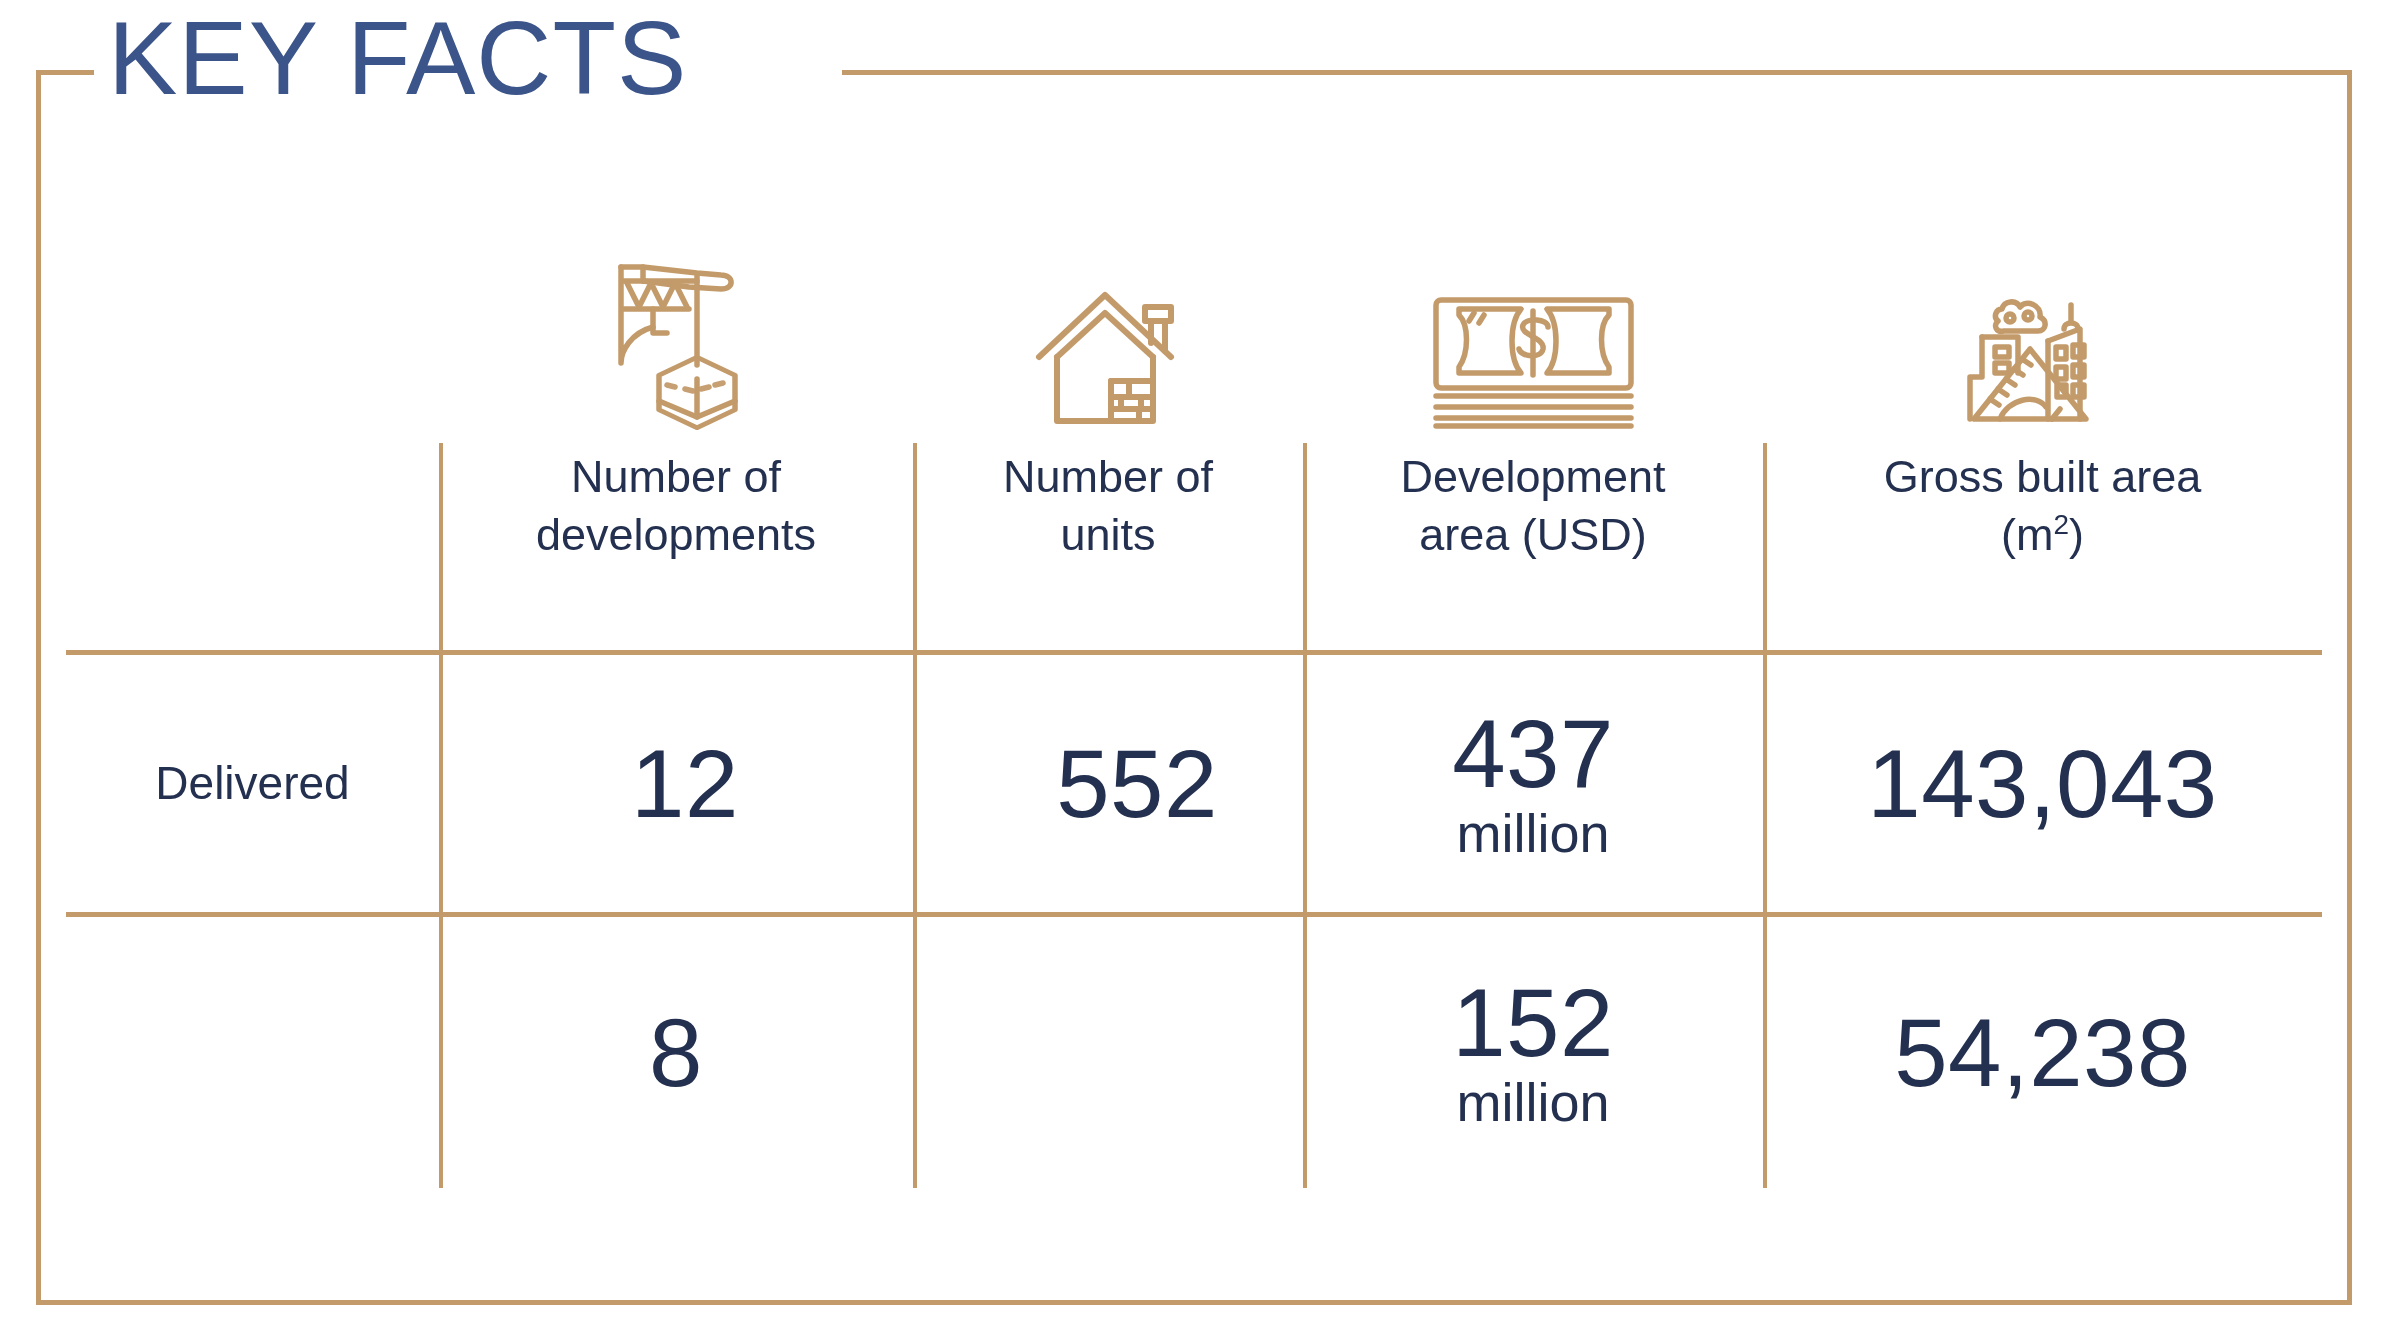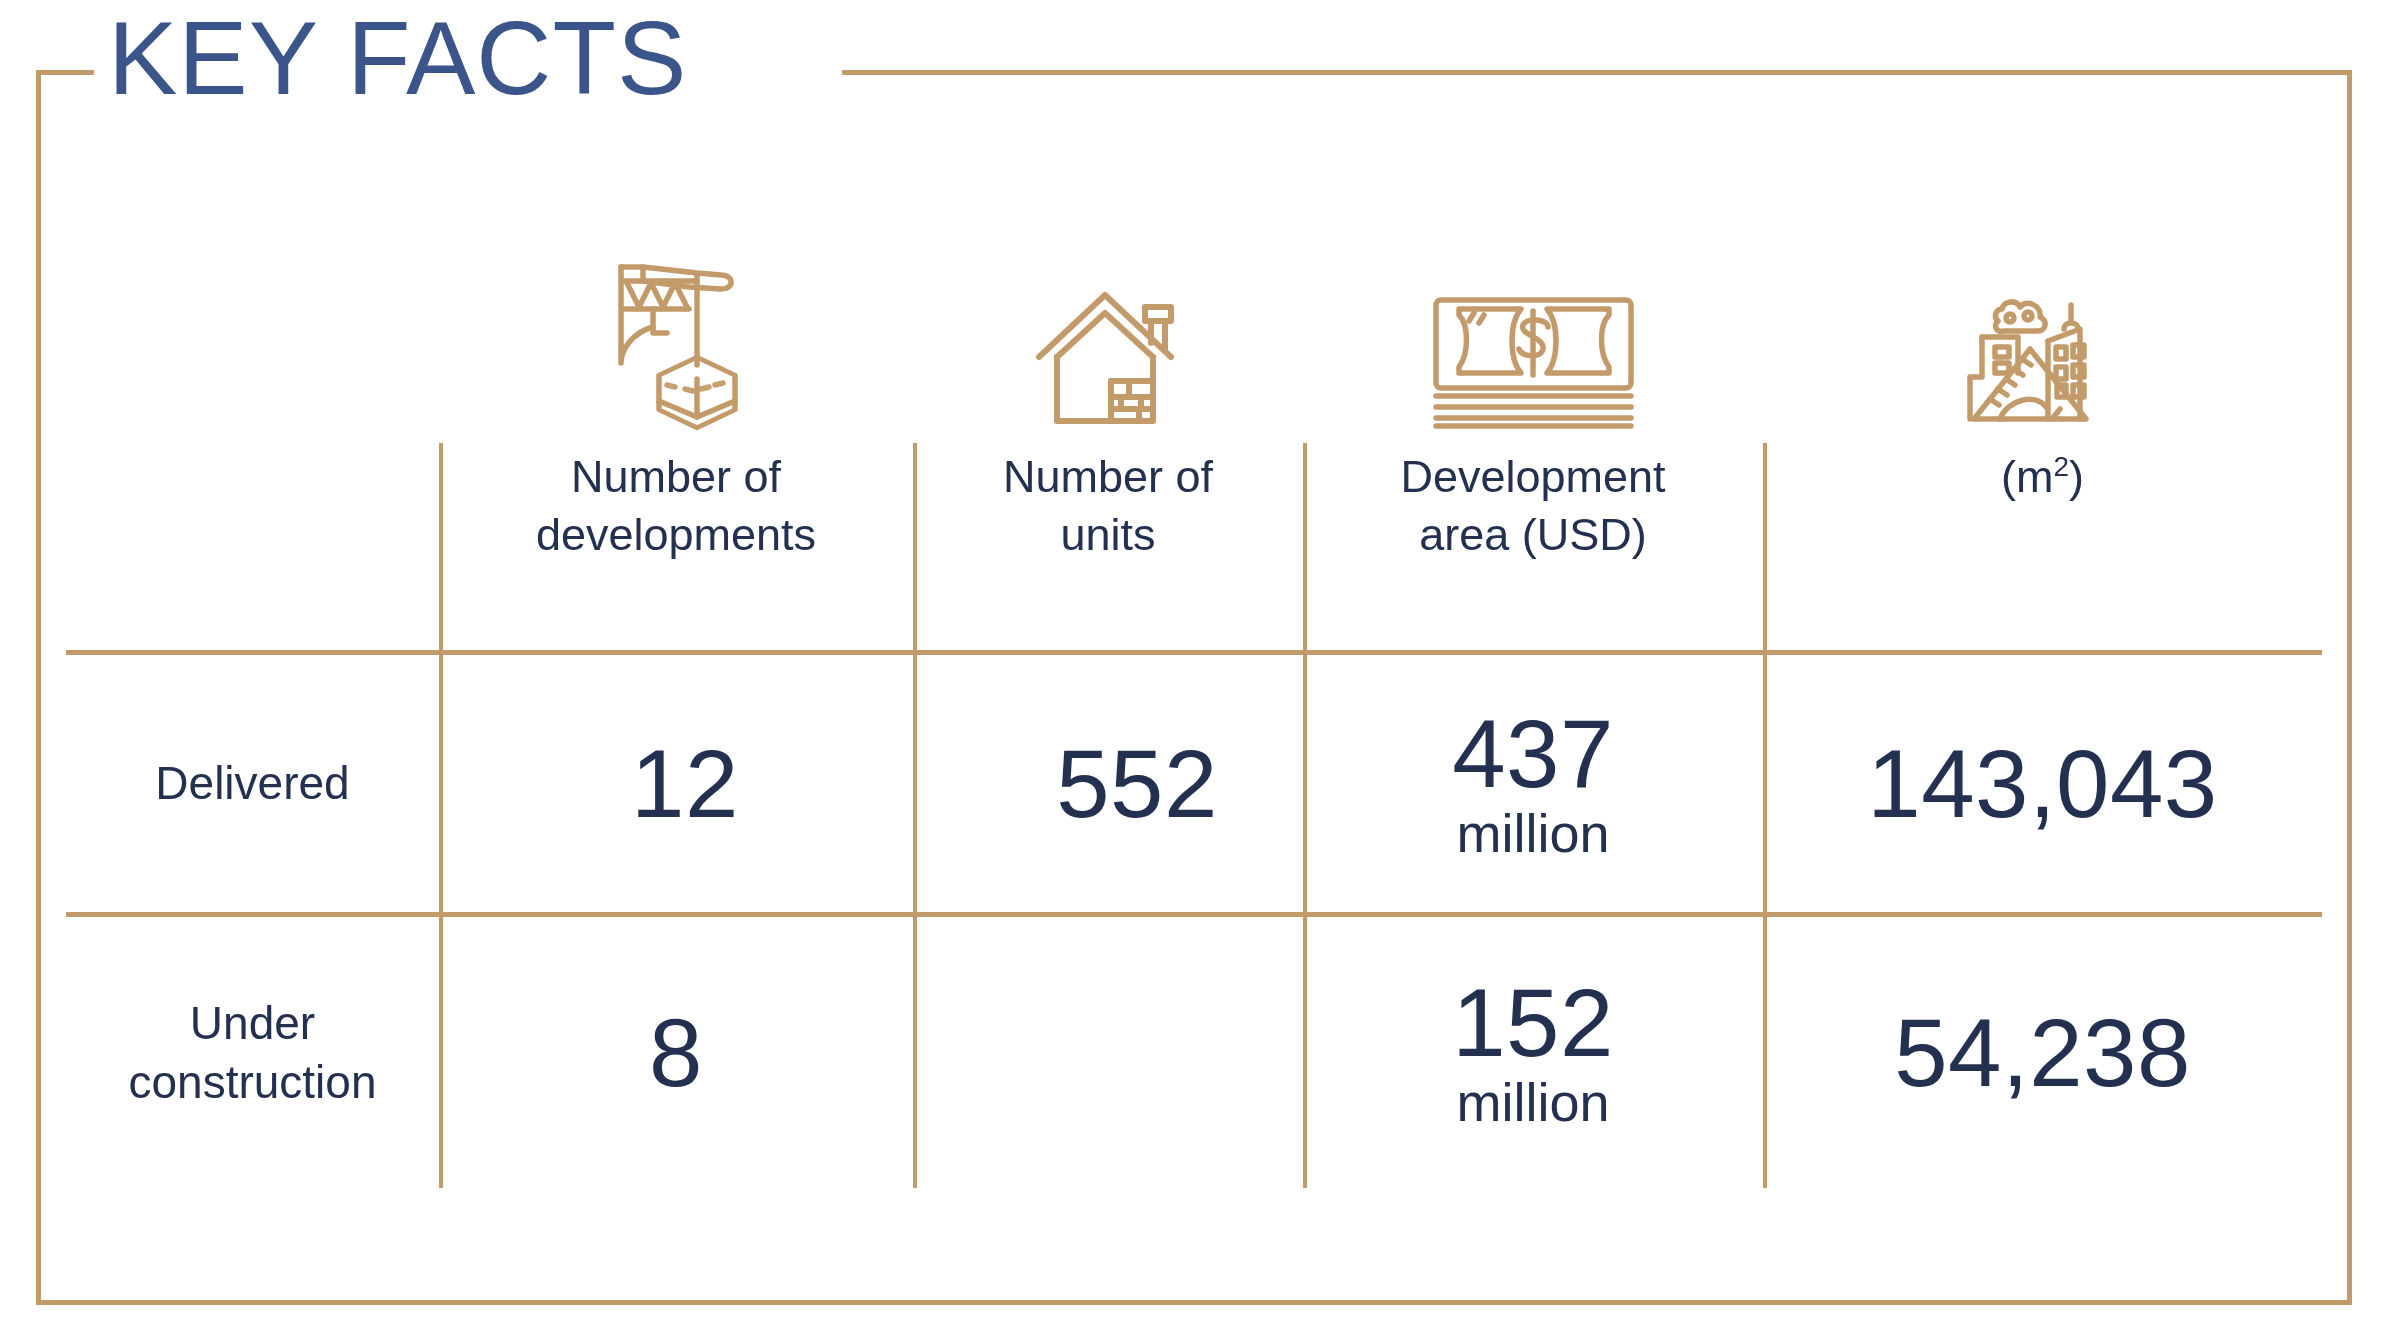--- a/index.html
+++ b/index.html
@@ -241,20 +241,21 @@
     </div>
     <div class="header-cell" style="left:847px; width:390px;">
       <div>Number of</div>
       <div>units</div>
     </div>
     <div class="header-cell" style="left:1237px; width:460px;">
       <div>Development</div>
       <div>area (USD)</div>
     </div>
     <div class="header-cell" style="left:1697px; width:559px;">
+      <div>Gross built area</div>
       <div><span>(m</span><sup>2</sup><span>)</span></div>
     </div>
   </div>
 
   <div class="body-row" id="body-row-0">
     <div class="cell" style="left:0; width:373px;">
       <div class="row-label">Delivered</div>
     </div>
     <div class="cell" style="left:373px; width:474px;padding-left:18px;">
       <div class="big-number">12</div>
@@ -265,24 +266,20 @@
     <div class="cell" style="left:1237px; width:460px;">
       <div class="big-number">437</div>
       <div class="unit-word">million</div>
     </div>
     <div class="cell" style="left:1697px; width:559px;">
       <div class="big-number">143,043</div>
     </div>
   </div>
 
   <div class="body-row" id="body-row-1">
-    <div class="cell" style="left:0; width:373px;">
-      <div class="row-label">Under</div>
-      <div class="row-label">construction</div>
-    </div>
     <div class="cell" style="left:373px; width:474px;">
       <div class="big-number">8</div>
     </div>
     <div class="cell" style="left:1237px; width:460px;">
       <div class="big-number">152</div>
       <div class="unit-word">million</div>
     </div>
     <div class="cell" style="left:1697px; width:559px;">
       <div class="big-number">54,238</div>
     </div>

